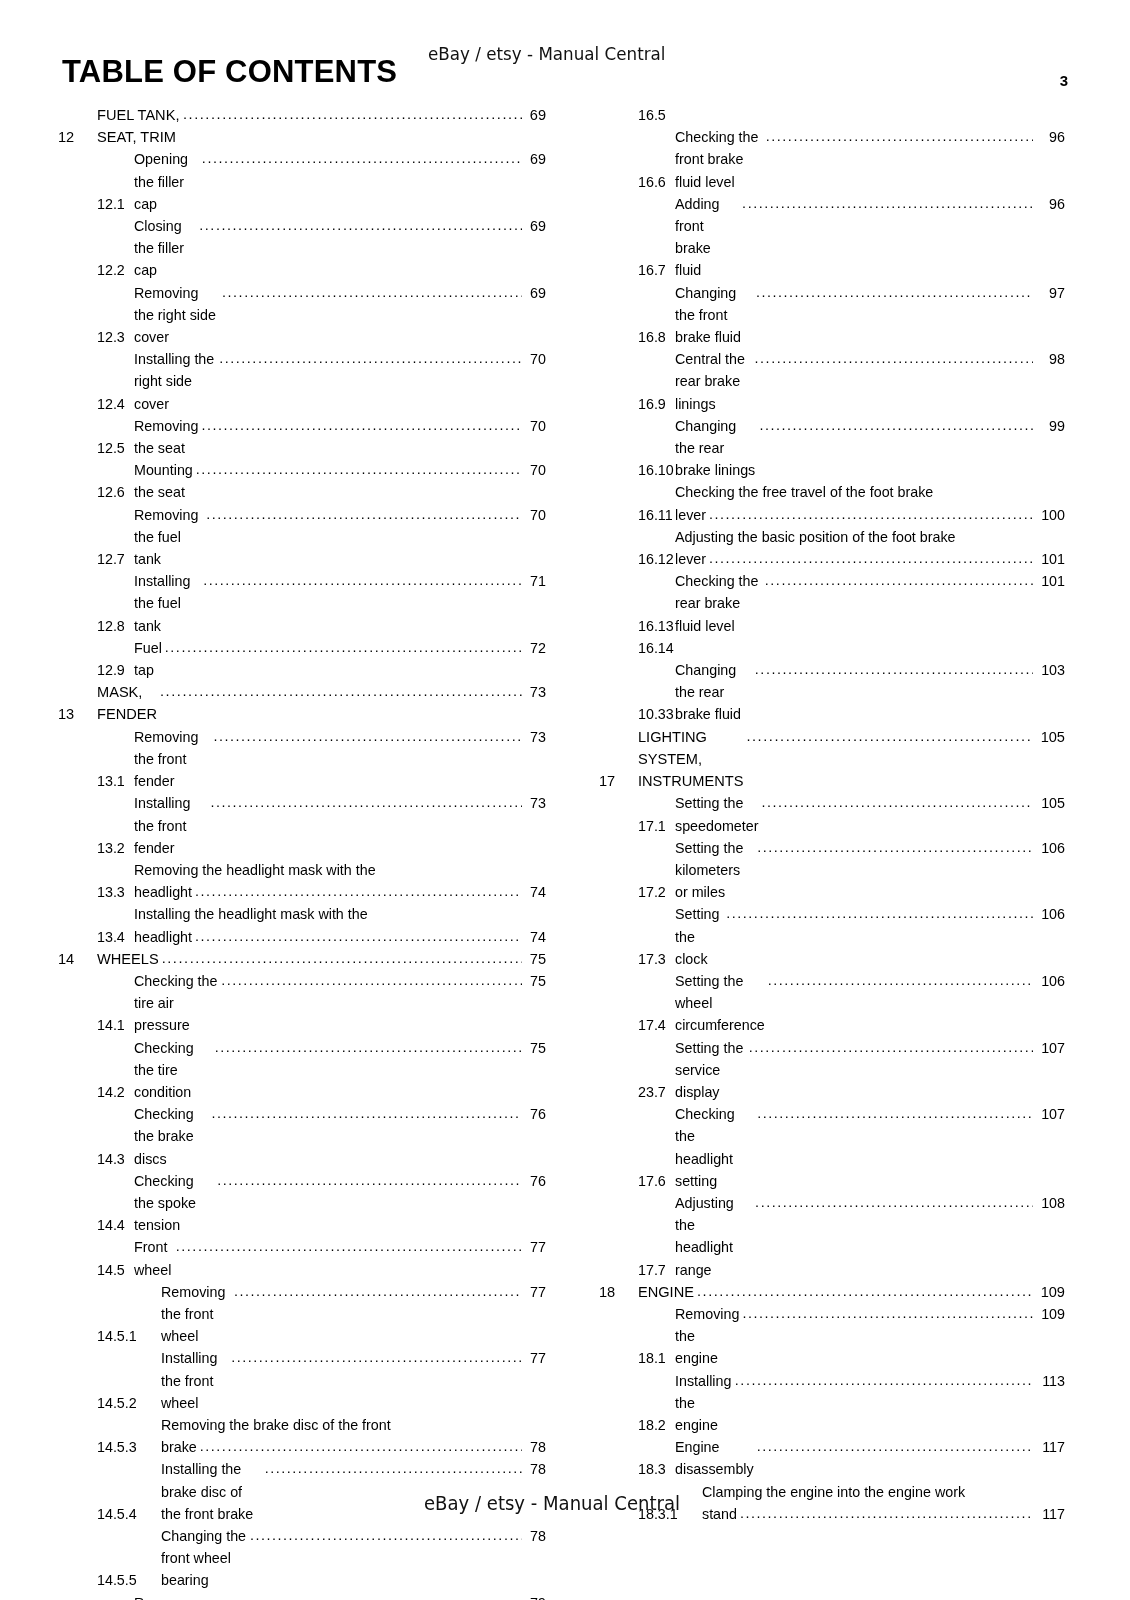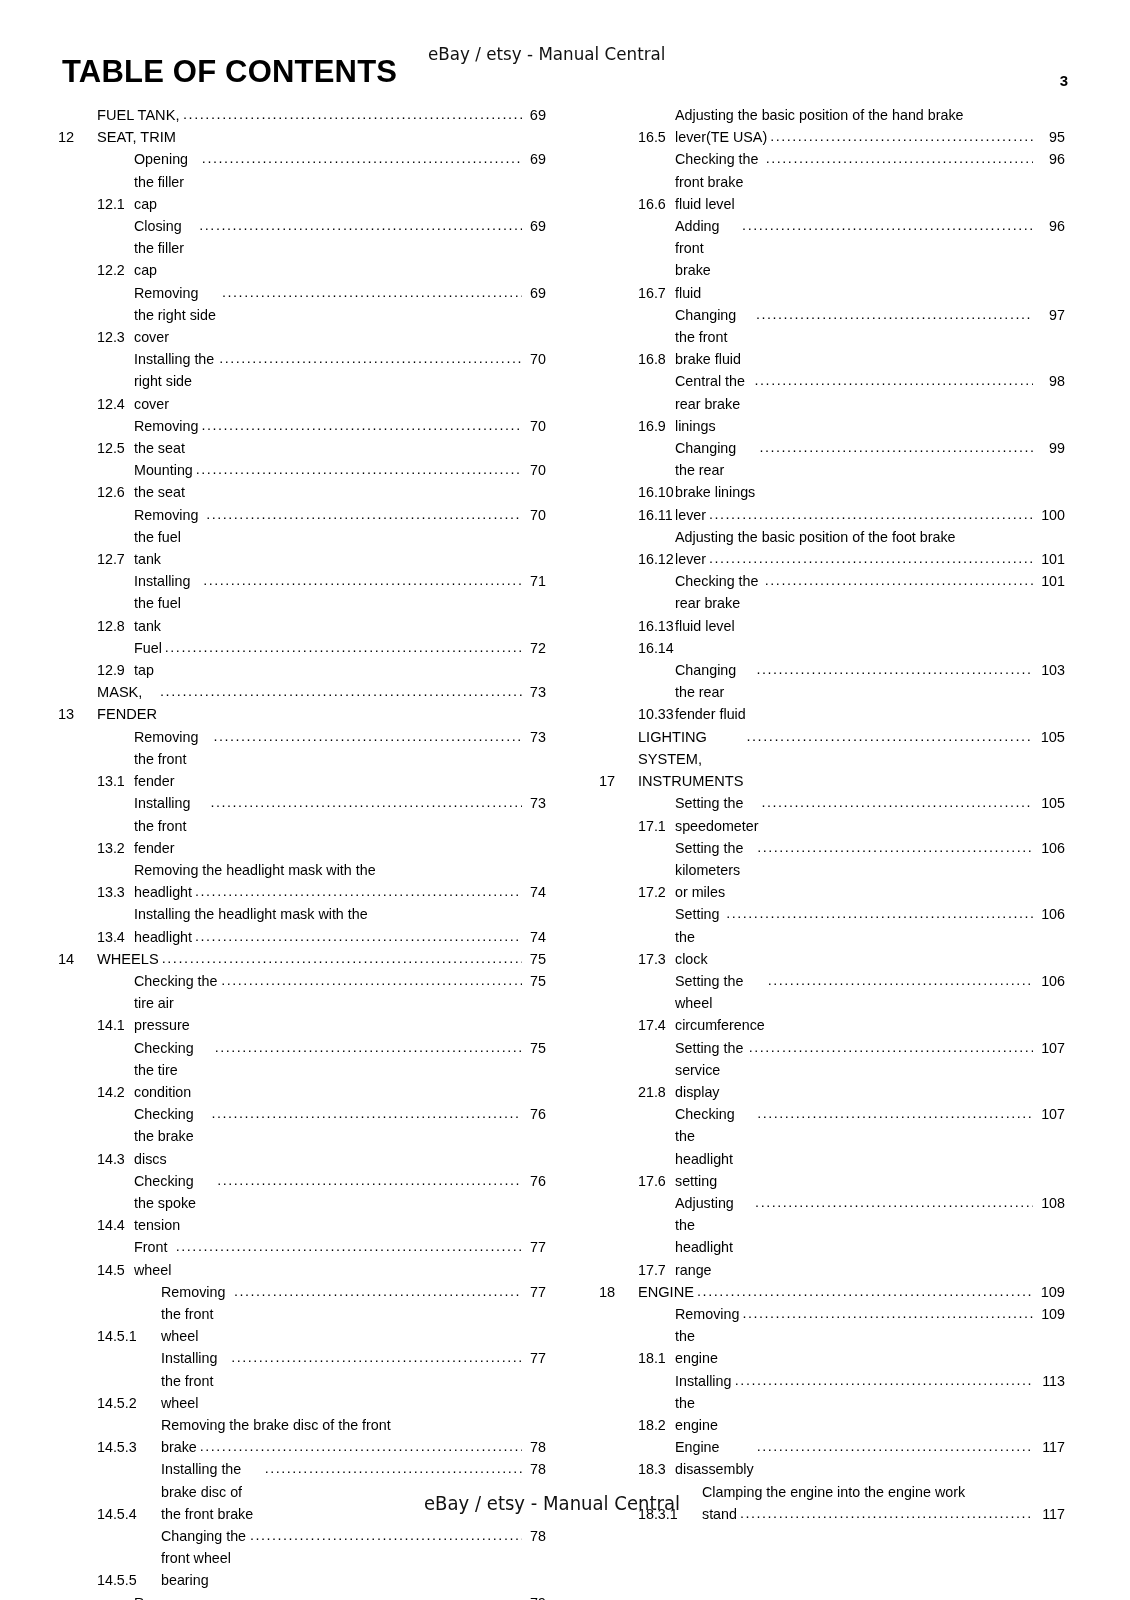--- a/index.html
+++ b/index.html
@@ -362,28 +362,20 @@
         <span class="body">
           <span class="txt">Rear wheel</span>
           <span class="leader"></span>
           <span class="pg">79</span>
         </span>
       </div>
     </div>
   <div class="column" id="col-right">
       <div class="row lvl2 wrap">
         <span class="num">16.5</span>
-        <span class="body">
-          <span class="line1"><span class="txt">Adjusting the basic position of the hand brake</span></span>
-          <span class="line2">
-            <span class="txt">lever(TE USA)</span>
-            <span class="leader"></span>
-            <span class="pg">95</span>
-          </span>
-        </span>
       </div>
       <div class="row lvl2">
         <span class="num">16.6</span>
         <span class="body">
           <span class="txt">Checking the front brake fluid level</span>
           <span class="leader"></span>
           <span class="pg">96</span>
         </span>
       </div>
       <div class="row lvl2">
@@ -414,20 +406,21 @@
         <span class="num">16.10</span>
         <span class="body">
           <span class="txt">Changing the rear brake linings</span>
           <span class="leader"></span>
           <span class="pg">99</span>
         </span>
       </div>
       <div class="row lvl2 wrap">
         <span class="num">16.11</span>
         <span class="body">
+          <span class="line1"><span class="txt">Checking the free travel of the foot brake</span></span>
           <span class="line2">
             <span class="txt">lever</span>
             <span class="leader"></span>
             <span class="pg">100</span>
           </span>
         </span>
       </div>
       <div class="row lvl2 wrap">
         <span class="num">16.12</span>
         <span class="body">
@@ -446,21 +439,21 @@
           <span class="leader"></span>
           <span class="pg">101</span>
         </span>
       </div>
       <div class="row lvl2">
         <span class="num">16.14</span>
       </div>
       <div class="row lvl2">
         <span class="num">10.33</span>
         <span class="body">
-          <span class="txt">Changing the rear fender fluid</span>
+          <span class="txt">Changing the rear brake fluid</span>
           <span class="leader"></span>
           <span class="pg">103</span>
         </span>
       </div>
       <div class="row lvl1">
         <span class="num">17</span>
         <span class="body">
           <span class="txt">LIGHTING SYSTEM, INSTRUMENTS</span>
           <span class="leader"></span>
           <span class="pg">105</span>
@@ -492,21 +485,21 @@
       </div>
       <div class="row lvl2">
         <span class="num">17.4</span>
         <span class="body">
           <span class="txt">Setting the wheel circumference</span>
           <span class="leader"></span>
           <span class="pg">106</span>
         </span>
       </div>
       <div class="row lvl2">
-        <span class="num">21.8</span>
+        <span class="num">23.7</span>
         <span class="body">
           <span class="txt">Setting the service display</span>
           <span class="leader"></span>
           <span class="pg">107</span>
         </span>
       </div>
       <div class="row lvl2">
         <span class="num">17.6</span>
         <span class="body">
           <span class="txt">Checking the headlight setting</span>

